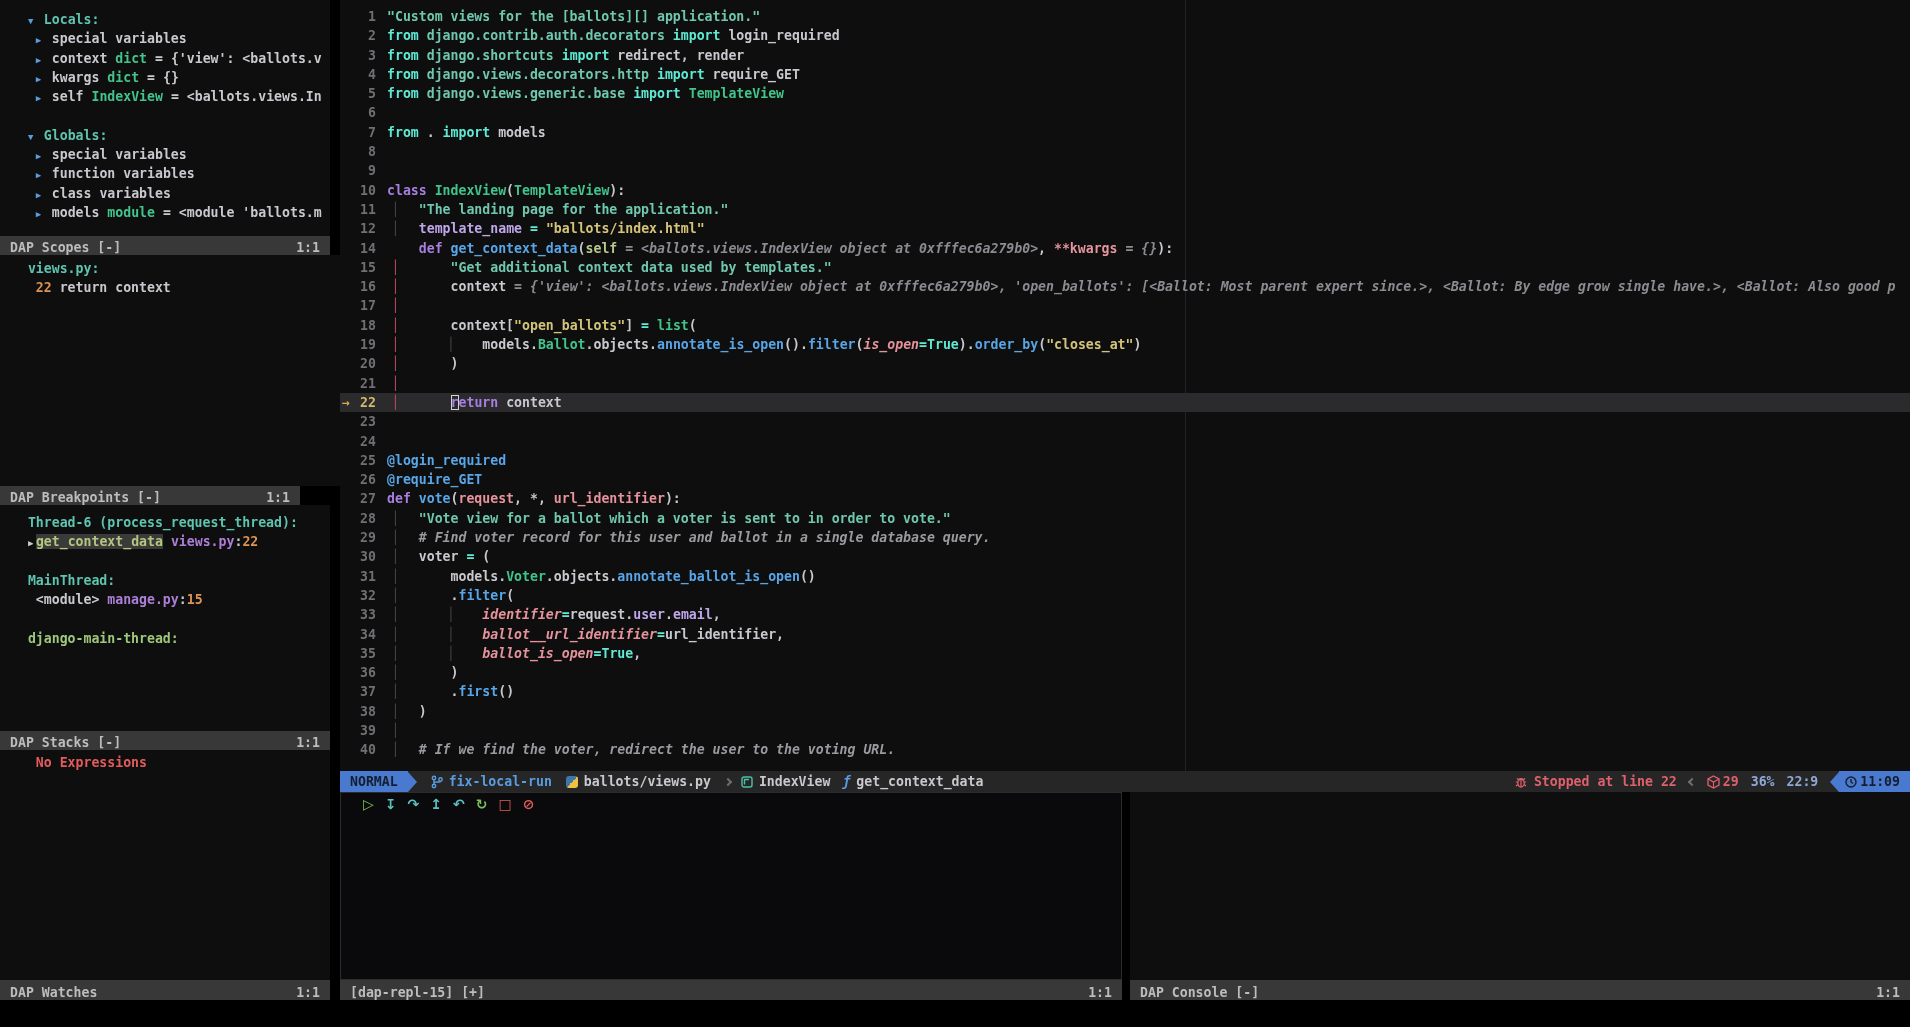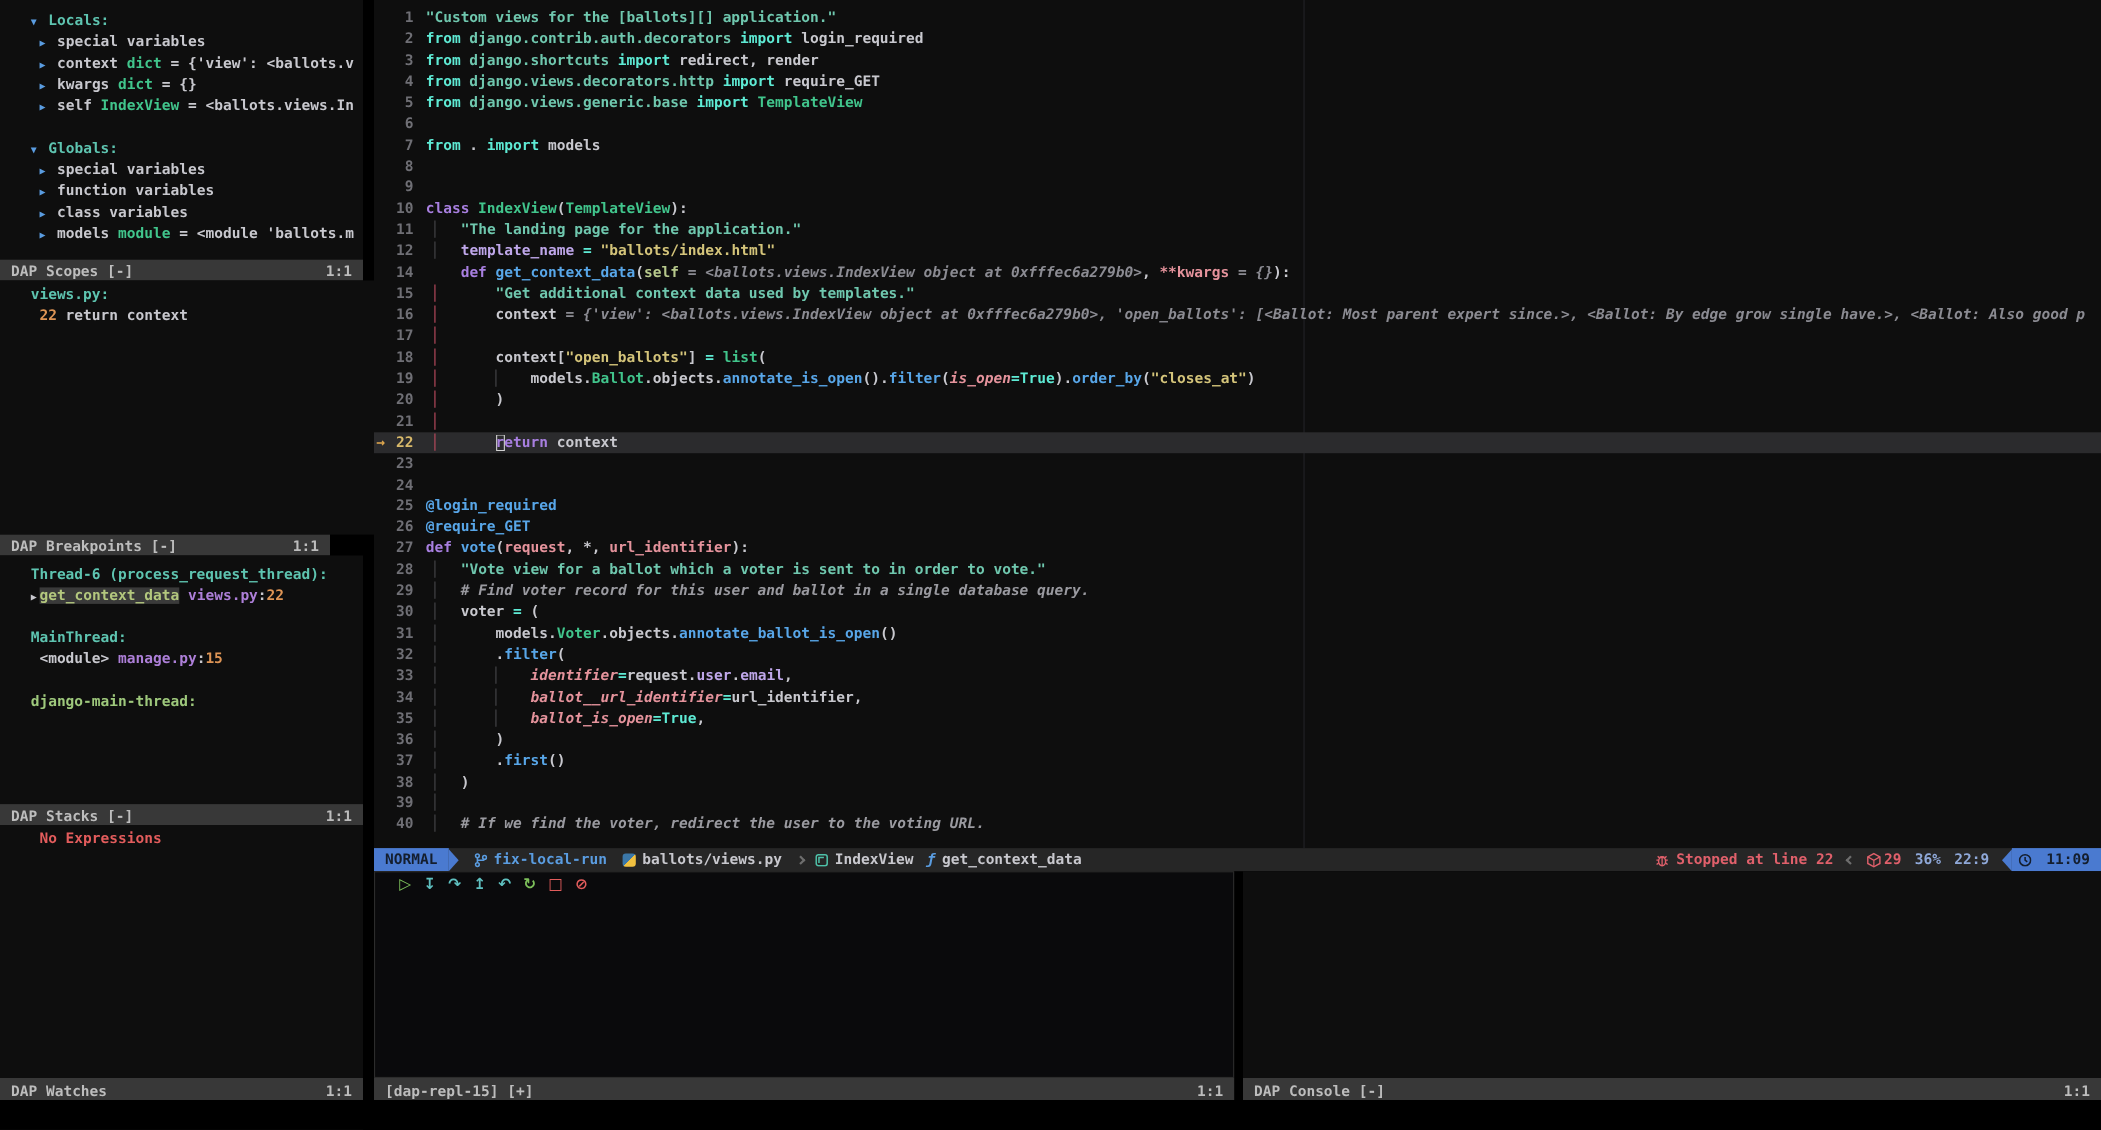--- a/index.html
+++ b/index.html
@@ -49,21 +49,21 @@
   #lualine{left:340px;top:771px;width:1570px;height:21px;background:#262626;display:flex;align-items:center;font-size:13.2px}
   .mode-badge{background:#4a7ad0;color:#141e2e;padding:0 10px;height:21px;display:flex;align-items:center;font-weight:700}
   .pl-r{width:0;height:0;border-top:10.5px solid transparent;border-bottom:10.5px solid transparent;border-left:9px solid #4a7ad0}
   .pl-l{width:0;height:0;border-top:10.5px solid transparent;border-bottom:10.5px solid transparent;border-right:9px solid #4a7ad0}
   .seg{display:flex;align-items:center;gap:6px;margin-left:14px}
   .blue{color:#5a9ce0}.lblue{color:#8fa8d8}.redt{color:#e0606b}.whit{color:#c8c8ce}
   .chev-r{width:6px;height:6px;border-top:2px solid #6e6e6e;border-right:2px solid #6e6e6e;transform:rotate(45deg);display:inline-block}
   .chev-l{width:6px;height:6px;border-bottom:2px solid #6e6e6e;border-left:2px solid #6e6e6e;transform:rotate(45deg);display:inline-block}
   .py-icon{width:12px;height:12px;border-radius:3px;background:linear-gradient(135deg,#3b77a8 50%,#f0c040 50%);display:inline-block}
   .right-group{margin-left:auto;display:flex;align-items:center;gap:12px}
-  .clock-badge{background:#4a7ad0;color:#141e2e;height:21px;display:flex;align-items:center;gap:13px;padding:0 10px 0 6px;font-weight:700}
+  .clock-badge{background:#4a7ad0;color:#141e2e;height:21px;display:flex;align-items:center;gap:3px;padding:0 10px 0 6px;font-weight:700}
   
   #repl{left:340px;top:792px;width:782px;height:188px;background:#0a0a0c;border:1px solid #2c2c2c}
   #controls{display:flex;gap:11px;padding:3px 0 0 22px;font-family:"DejaVu Sans",sans-serif;font-size:14px}
   #controls span{cursor:default}
   #console{left:1130px;top:792px;width:780px;height:188px}
   .footer-bar{top:980px;height:20px}
   #cmdline{left:0;top:1000px;width:1910px;height:27px;background:#000}
   svg{display:block}
 </style>
 </head>

